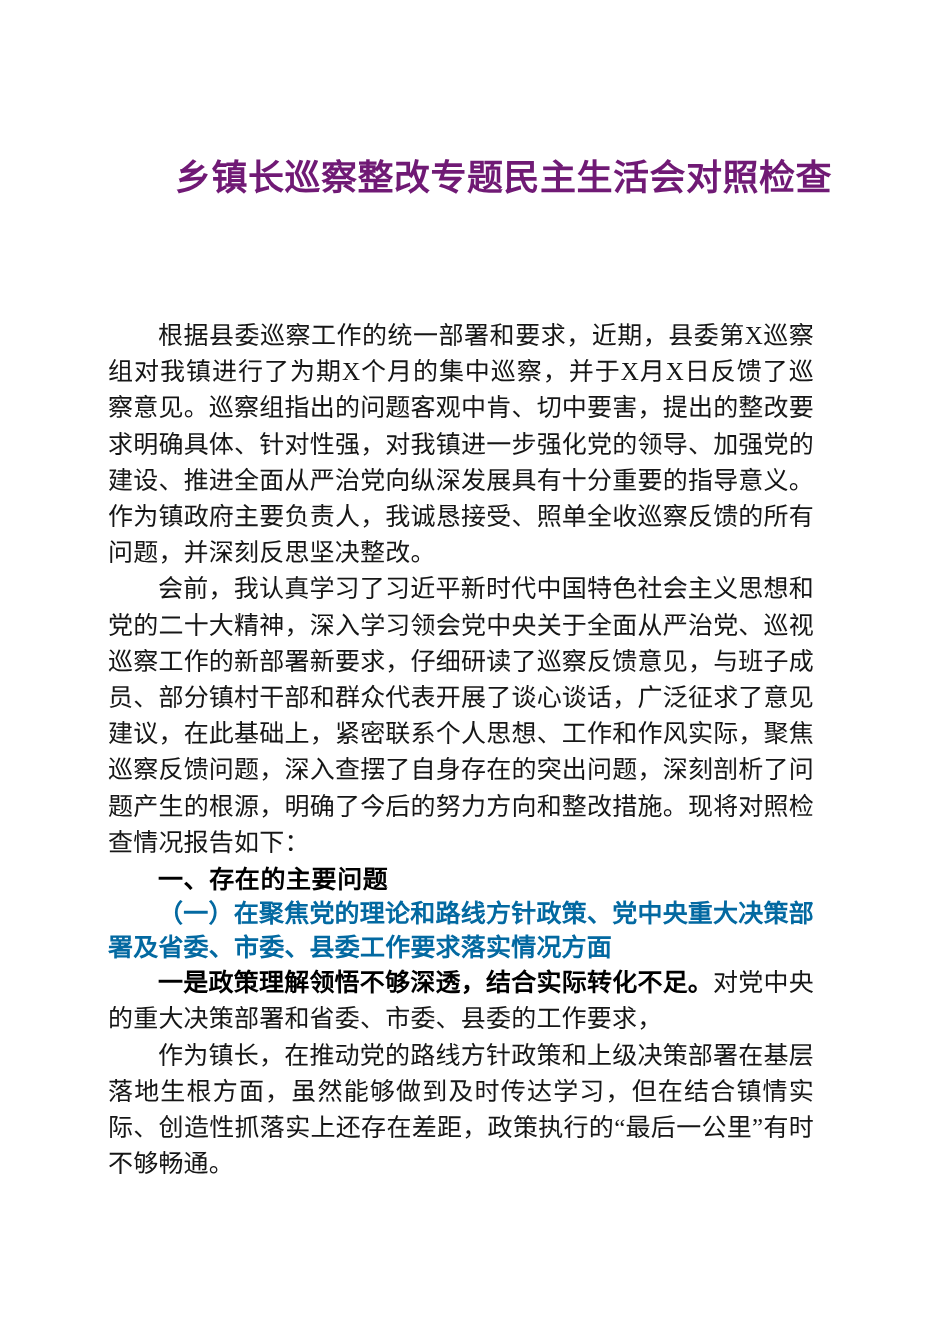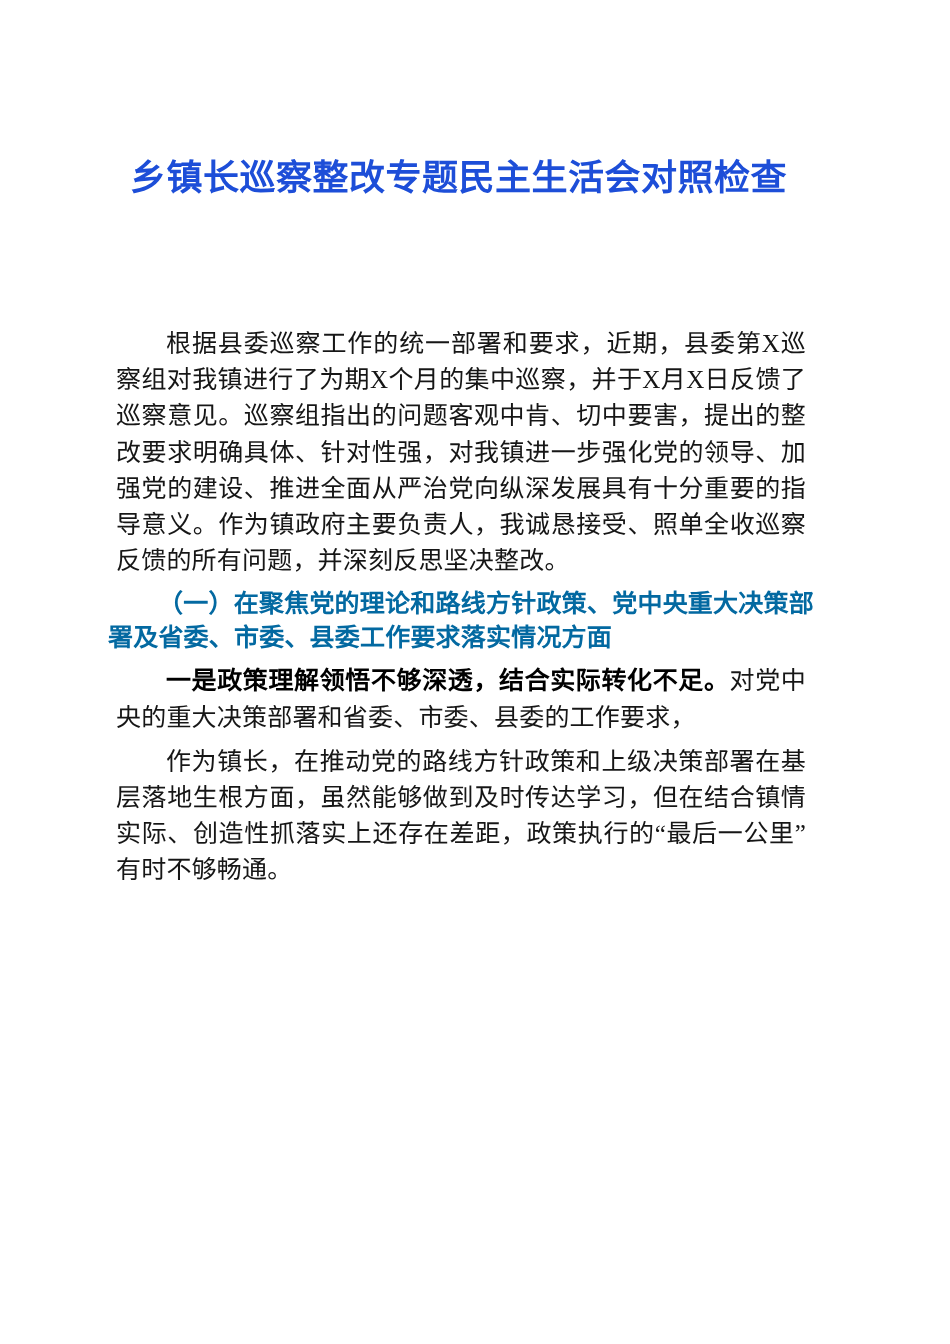--- a/index.html
+++ b/index.html
@@ -26,40 +26,40 @@
     box-sizing: border-box;
     padding: 0;
   }
 
   
   .doc-title {
     position: absolute;
     left: 130px;
     right: 118px;
     top: 152px;
-    text-align: left;
+    text-align: right;
     font-family: "Liberation Serif", "DejaVu Serif", serif;
     font-weight: 700;
     font-size: 36px;
     line-height: 53px;
     letter-spacing: 0.5px;
-    color: #1d4ed8;
+    color: #701a75;
   }
 
   
   .body-block {
     position: absolute;
     left: 108px;
     top: 318px;
     width: 706px;
   }
 
   
   p.para {
-    margin: 8px;
+    margin: 0;
     padding: 0;
     font-family: "Liberation Serif", "DejaVu Serif", serif;
     font-size: 25px;
     line-height: 36.2px;
     text-align: justify;
     text-justify: inter-character;
     text-indent: 2em;
     letter-spacing: 0.2px;
     color: #161616;
     word-break: break-all;
@@ -109,21 +109,23 @@
 <div class="page">
 
   <div class="doc-title">
     <div>乡镇长巡察整改专题民主生活会对照检查</div>
   </div>
 
   <div class="body-block">
 
     <p class="para">根据县委巡察工作的统一部署和要求，近期，县委第X巡察组对我镇进行了为期X个月的集中巡察，并于X月X日反馈了巡察意见。巡察组指出的问题客观中肯、切中要害，提出的整改要求明确具体、针对性强，对我镇进一步强化党的领导、加强党的建设、推进全面从严治党向纵深发展具有十分重要的指导意义。作为镇政府主要负责人，我诚恳接受、照单全收巡察反馈的所有问题，并深刻反思坚决整改。</p>
 
+    <p class="para">会前，我认真学习了习近平新时代中国特色社会主义思想和党的二十大精神，深入学习领会党中央关于全面从严治党、巡视巡察工作的新部署新要求，仔细研读了巡察反馈意见，与班子成员、部分镇村干部和群众代表开展了谈心谈话，广泛征求了意见建议，在此基础上，紧密联系个人思想、工作和作风实际，聚焦巡察反馈问题，深入查摆了自身存在的突出问题，深刻剖析了问题产生的根源，明确了今后的努力方向和整改措施。现将对照检查情况报告如下：</p>
 
+    <p class="h1-cn">一、存在的主要问题</p>
 
     <p class="h2-cn">（一）在聚焦党的理论和路线方针政策、党中央重大决策部署及省委、市委、县委工作要求落实情况方面</p>
 
     <p class="para"><span class="lead">一是政策理解领悟不够深透，结合实际转化不足。</span><span>对党中央的重大决策部署和省委、市委、县委的工作要求，</span></p>
 
     <p class="para">作为镇长，在推动党的路线方针政策和上级决策部署在基层落地生根方面，虽然能够做到及时传达学习，但在结合镇情实际、创造性抓落实上还存在差距，政策执行的“最后一公里”有时不够畅通。</p>
 
   </div>
 
 </div>

